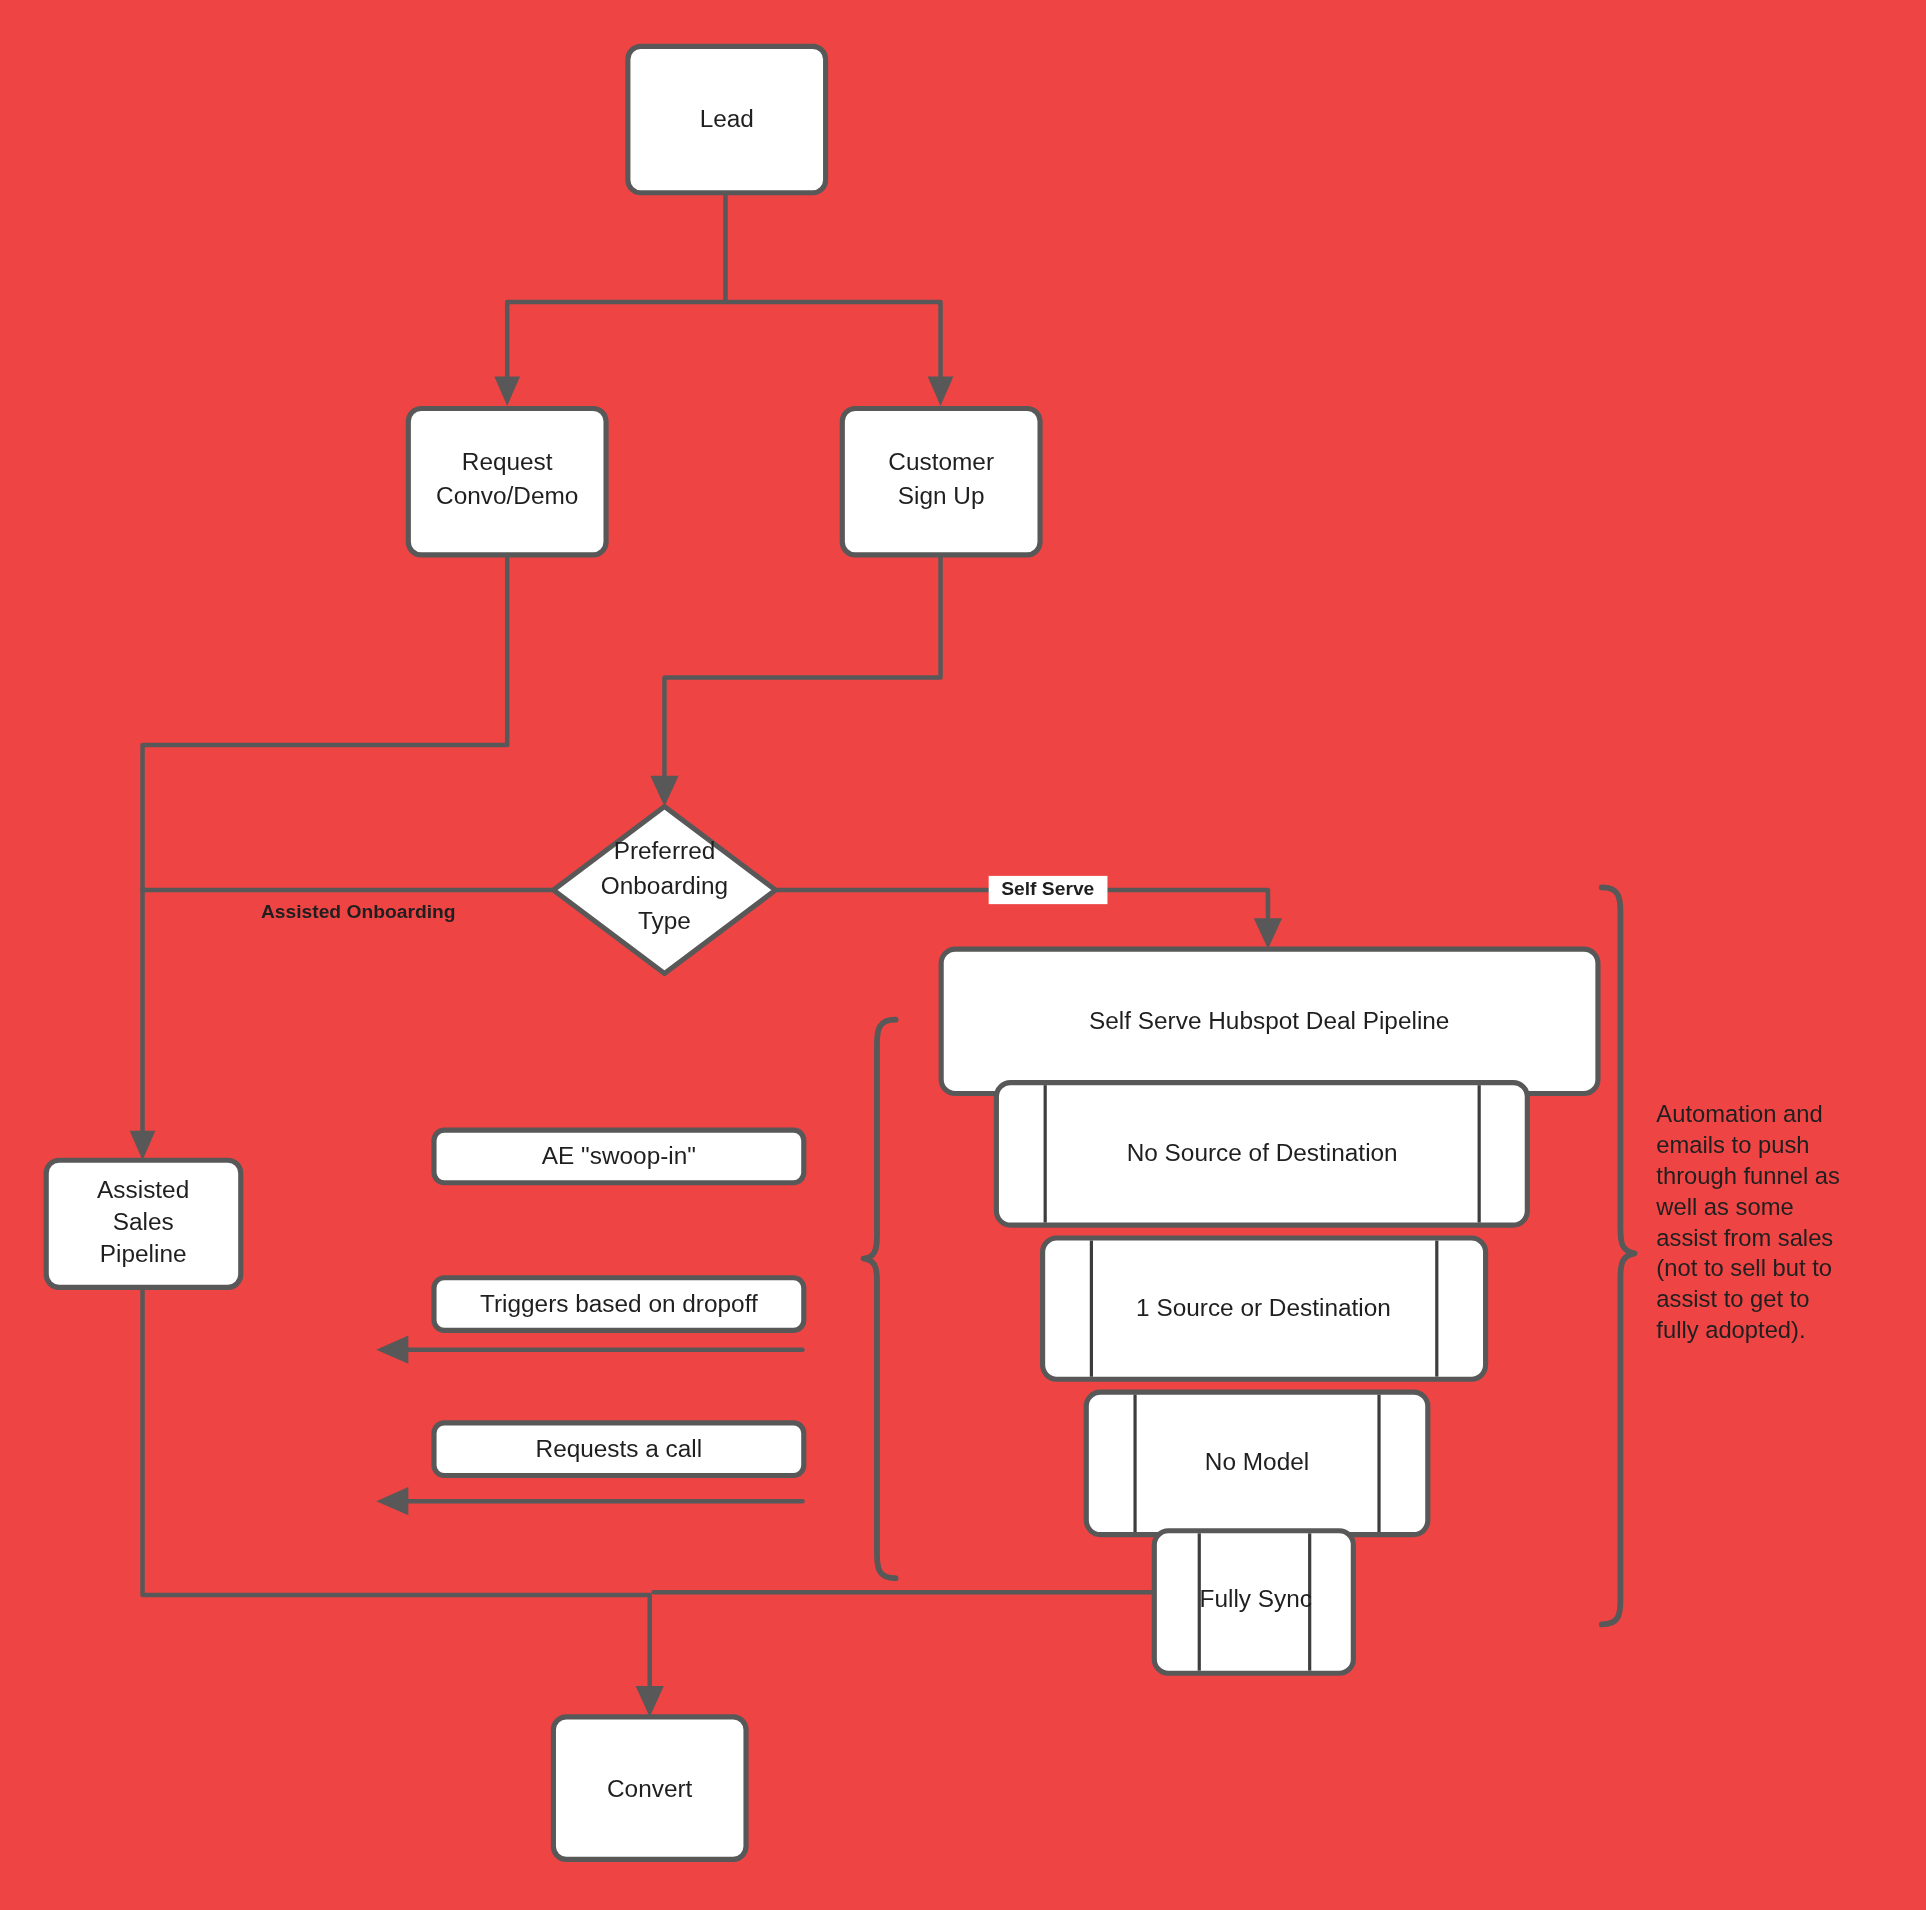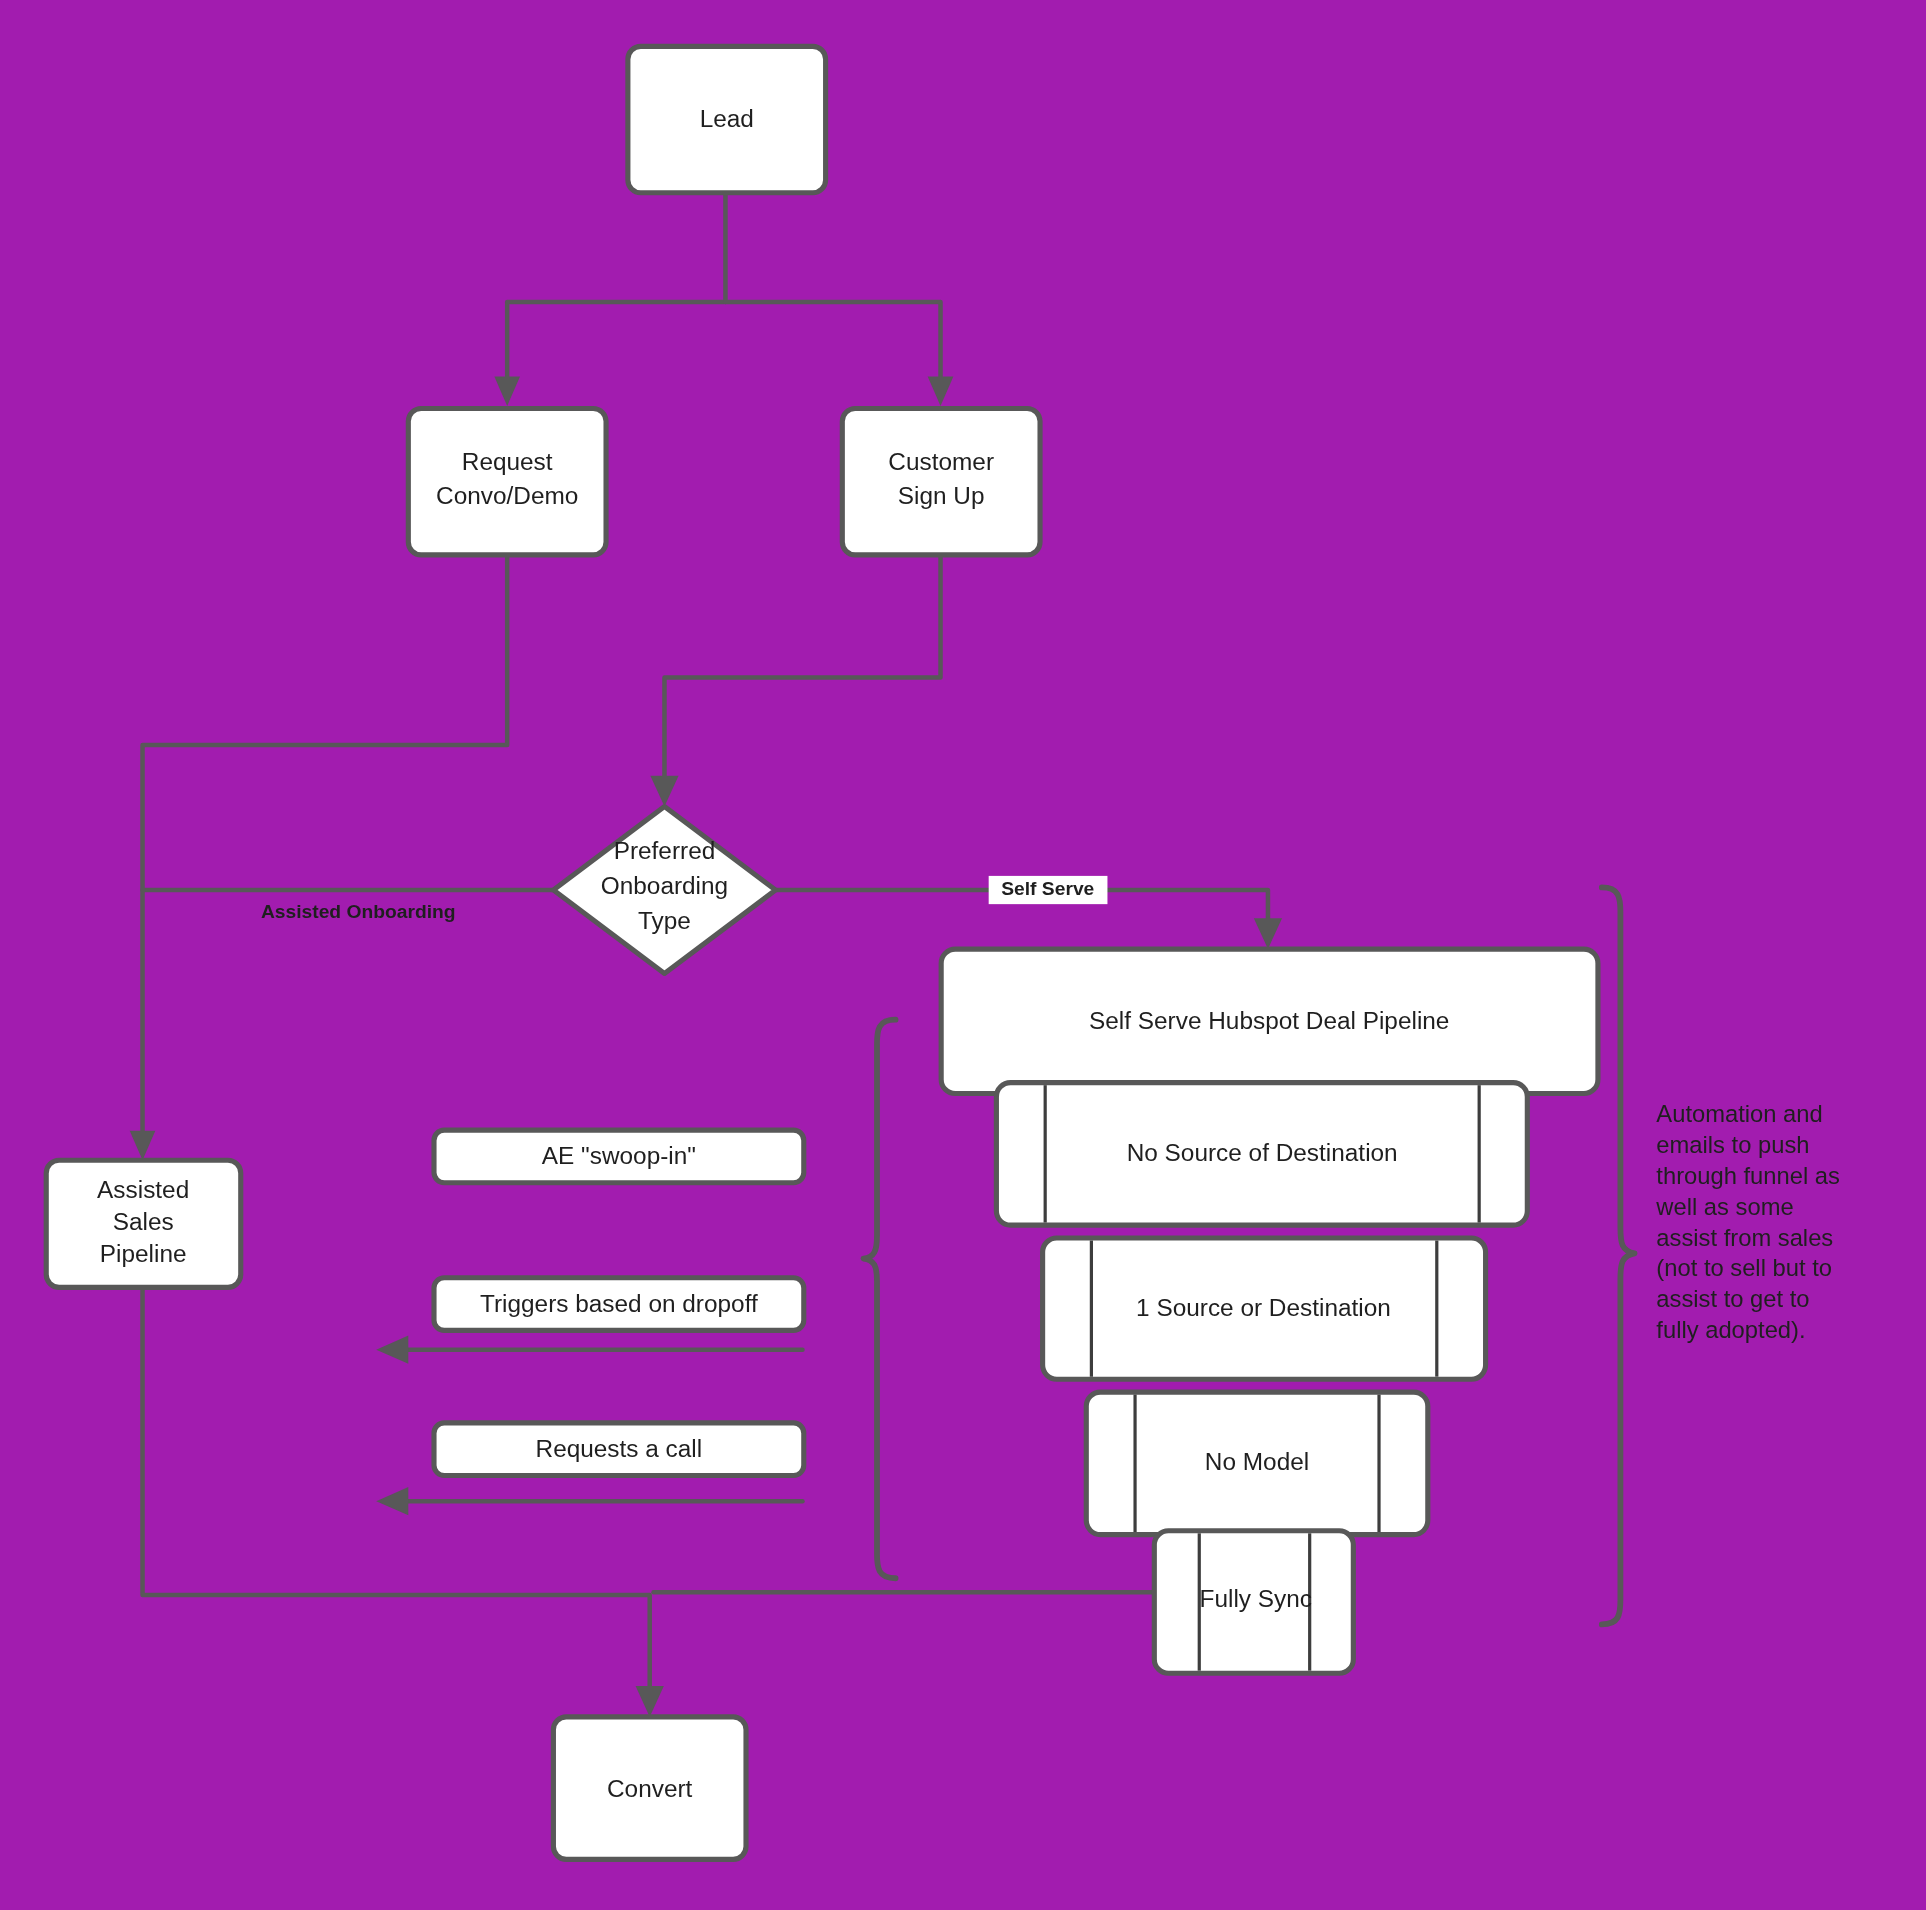--- a/index.html
+++ b/index.html
@@ -7,21 +7,21 @@
     padding: 0;
     background: #ffffff;
   }
   body {
     font-family: "Liberation Sans", sans-serif;
   }
   #stage {
     position: relative;
     width: 1926px;
     height: 1911px;
-    background: #a21caf;
+    background: #ef4444;
     overflow: hidden;
   }
   svg#diagram {
     position: absolute;
     left: 0;
     top: 0;
     width: 1926px;
     height: 1911px;
   }
   .shape-rect {

